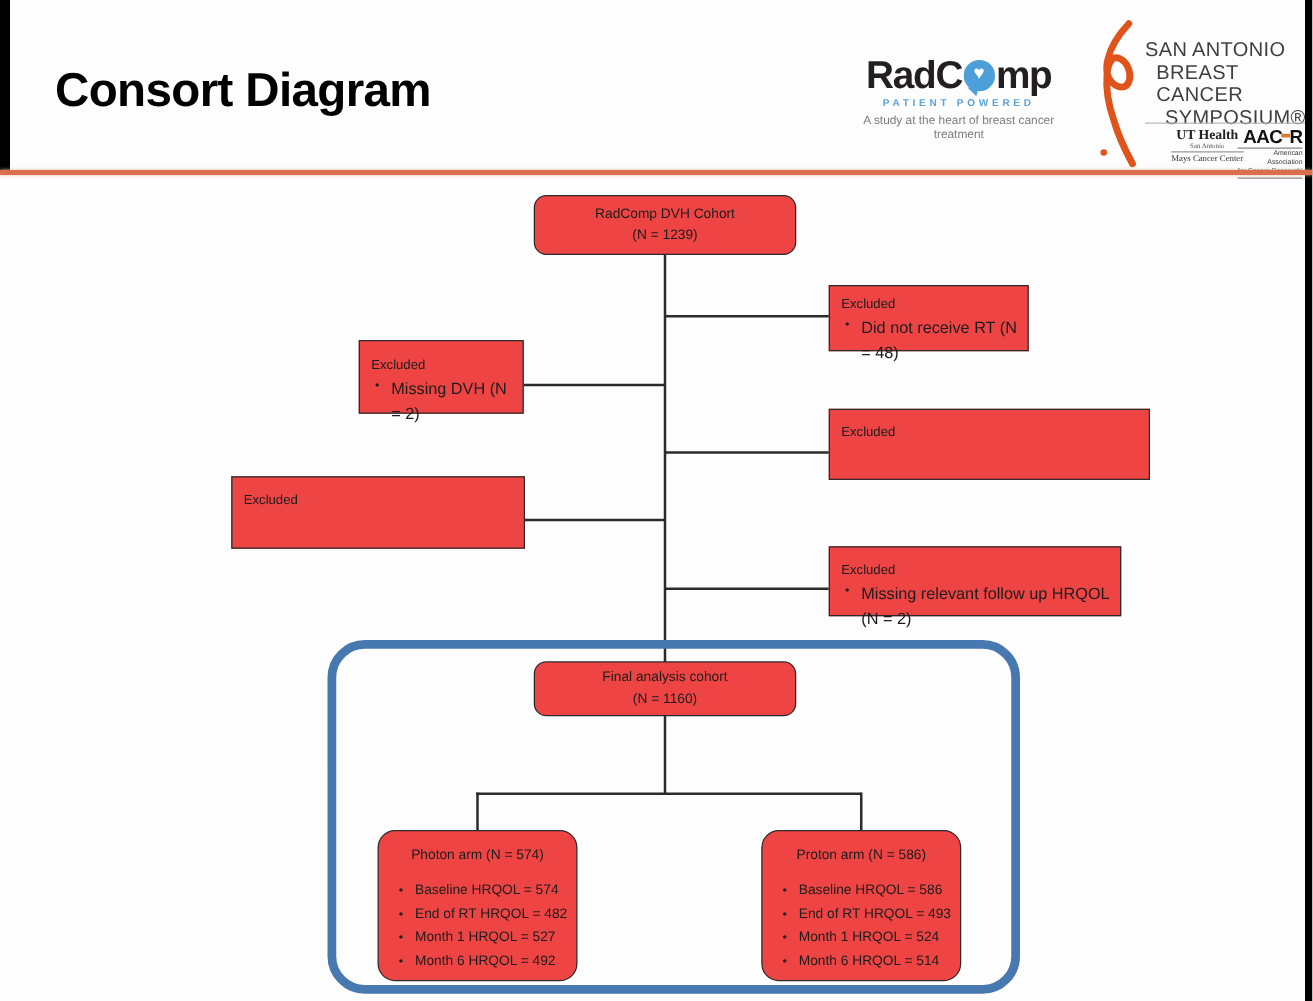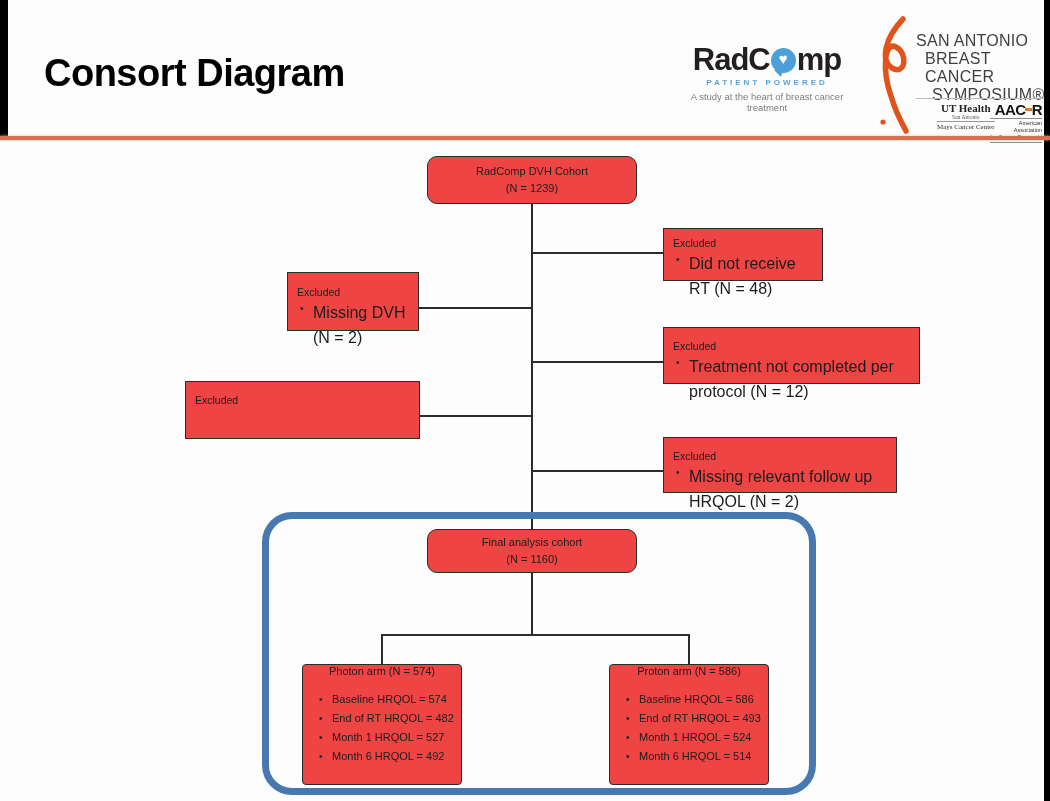--- a/index.html
+++ b/index.html
@@ -42,26 +42,26 @@
   .aacr-sub { margin-top:1px; border-top:1px solid #888; border-bottom:1px solid #888; font-size:5.5px; color:#333; line-height:1.3; padding:1px 0; }
 
   
   .line { position:absolute; background:#2b2b2b; }
 
   .fc-box { position:absolute; background:#ef4444; border:1.5px solid #2b2b2b; font-size:11px; color:#1c1c1c; z-index:3; }
   .fc-rounded { border-radius:10px; text-align:center; display:flex; flex-direction:column; justify-content:center; line-height:1.55; }
 
   .excl { padding:6px 8px 4px 9px; line-height:1.55; }
   .excl-label { font-size:10.5px; }
-  .excl-item { font-size:16px; padding-left:16px; position:relative; margin-top:1px; }
+  .excl-item { font-size:13px; padding-left:16px; position:relative; margin-top:1px; }
   .excl-item::before { content:"•"; position:absolute; left:3px; top:0; font-size:10px; }
 
   .blue-rect { position:absolute; left:262px; top:512px; width:554px; height:283px; border:7px solid #4878b0; border-radius:30px; z-index:2; }
 
-  .arm { border-radius:4px; }
+  .arm { border-radius:14px; padding-top:13px; }
   .arm-title { text-align:center; font-size:11px; }
   .arm-list { margin-top:13px; margin-left:12px; }
   .arm-item { font-size:11px; line-height:19px; padding-left:17px; position:relative; }
   .arm-item::before { content:"•"; position:absolute; left:4px; top:0; font-size:10px; }
 </style>
 </head>
 <body>
 
 <div class="slide">
 
@@ -135,21 +135,20 @@
     <div class="excl-item">Did not receive RT (N = 48)</div>
   </div>
 
   <div class="fc-box excl" style="left:287px; top:272px; width:132px; height:59px; padding-top:11px;">
     <div class="excl-label">Excluded</div>
     <div class="excl-item">Missing DVH (N = 2)</div>
   </div>
 
   <div class="fc-box excl" style="left:663px; top:327px; width:257px; height:57px; padding-top:10px;">
     <div class="excl-label">Excluded</div>
-    <div class="excl-item">Treatment not completed per protocol (N = 12)</div>
   </div>
 
   <div class="fc-box excl" style="left:185px; top:381px; width:235px; height:58px; padding-top:10px;">
     <div class="excl-label">Excluded</div>
   </div>
 
   <div class="fc-box excl" style="left:663px; top:437px; width:234px; height:56px; padding-top:10px;">
     <div class="excl-label">Excluded</div>
     <div class="excl-item">Missing relevant follow up HRQOL (N = 2)</div>
   </div>

